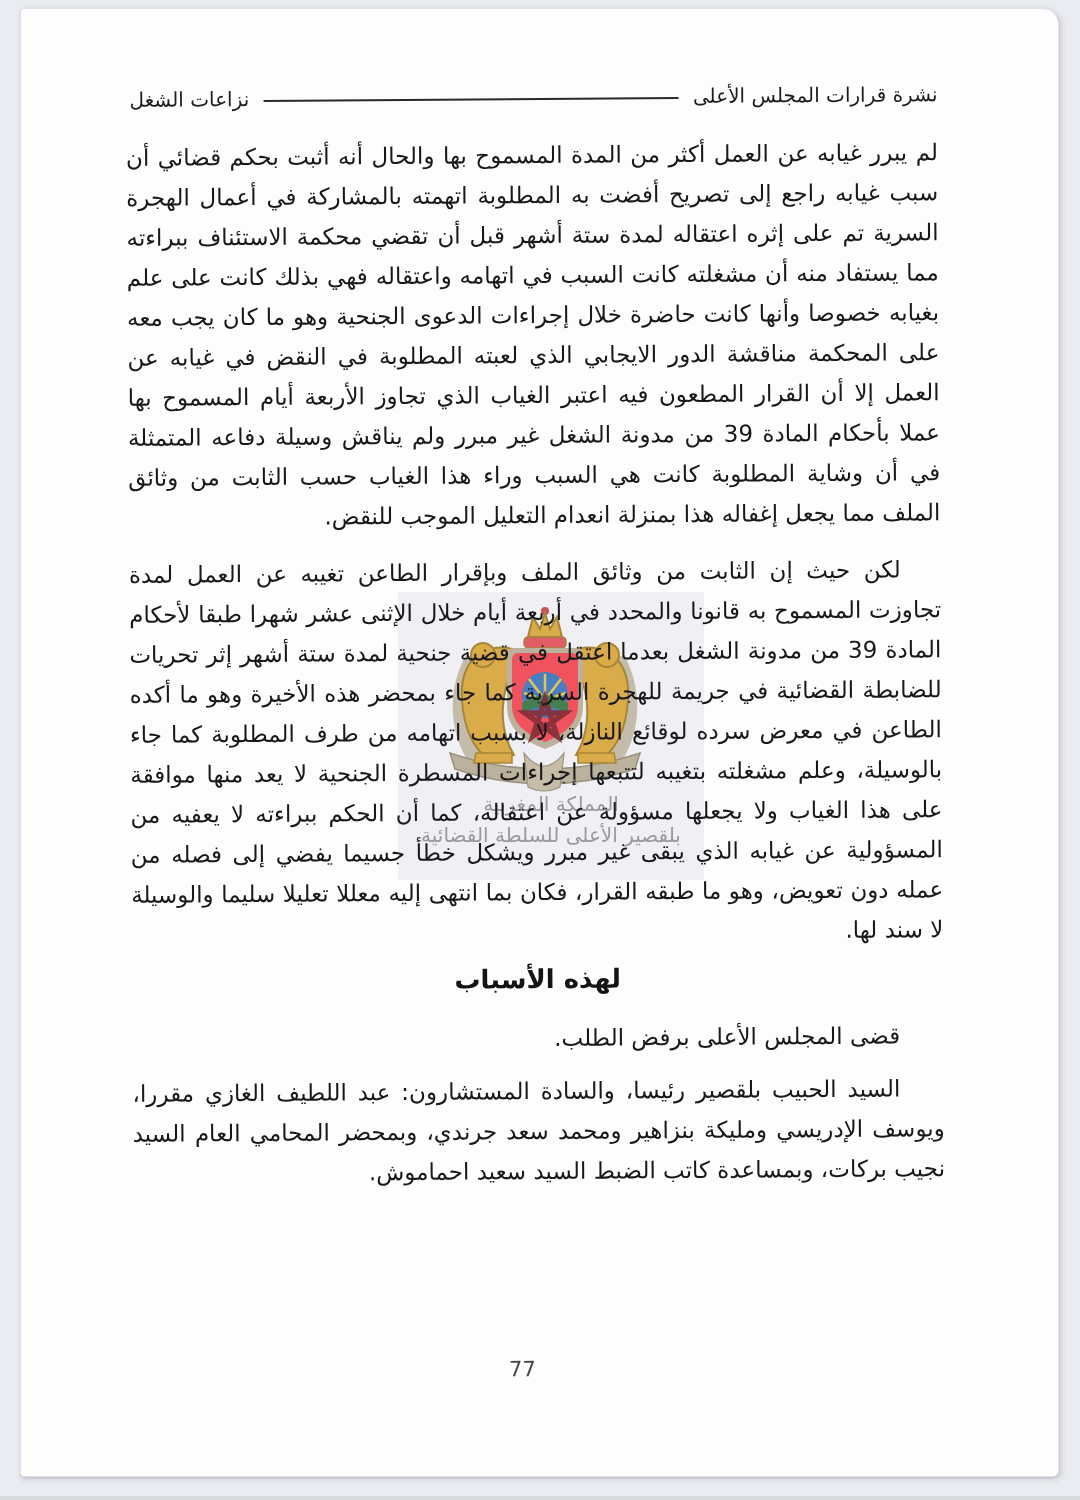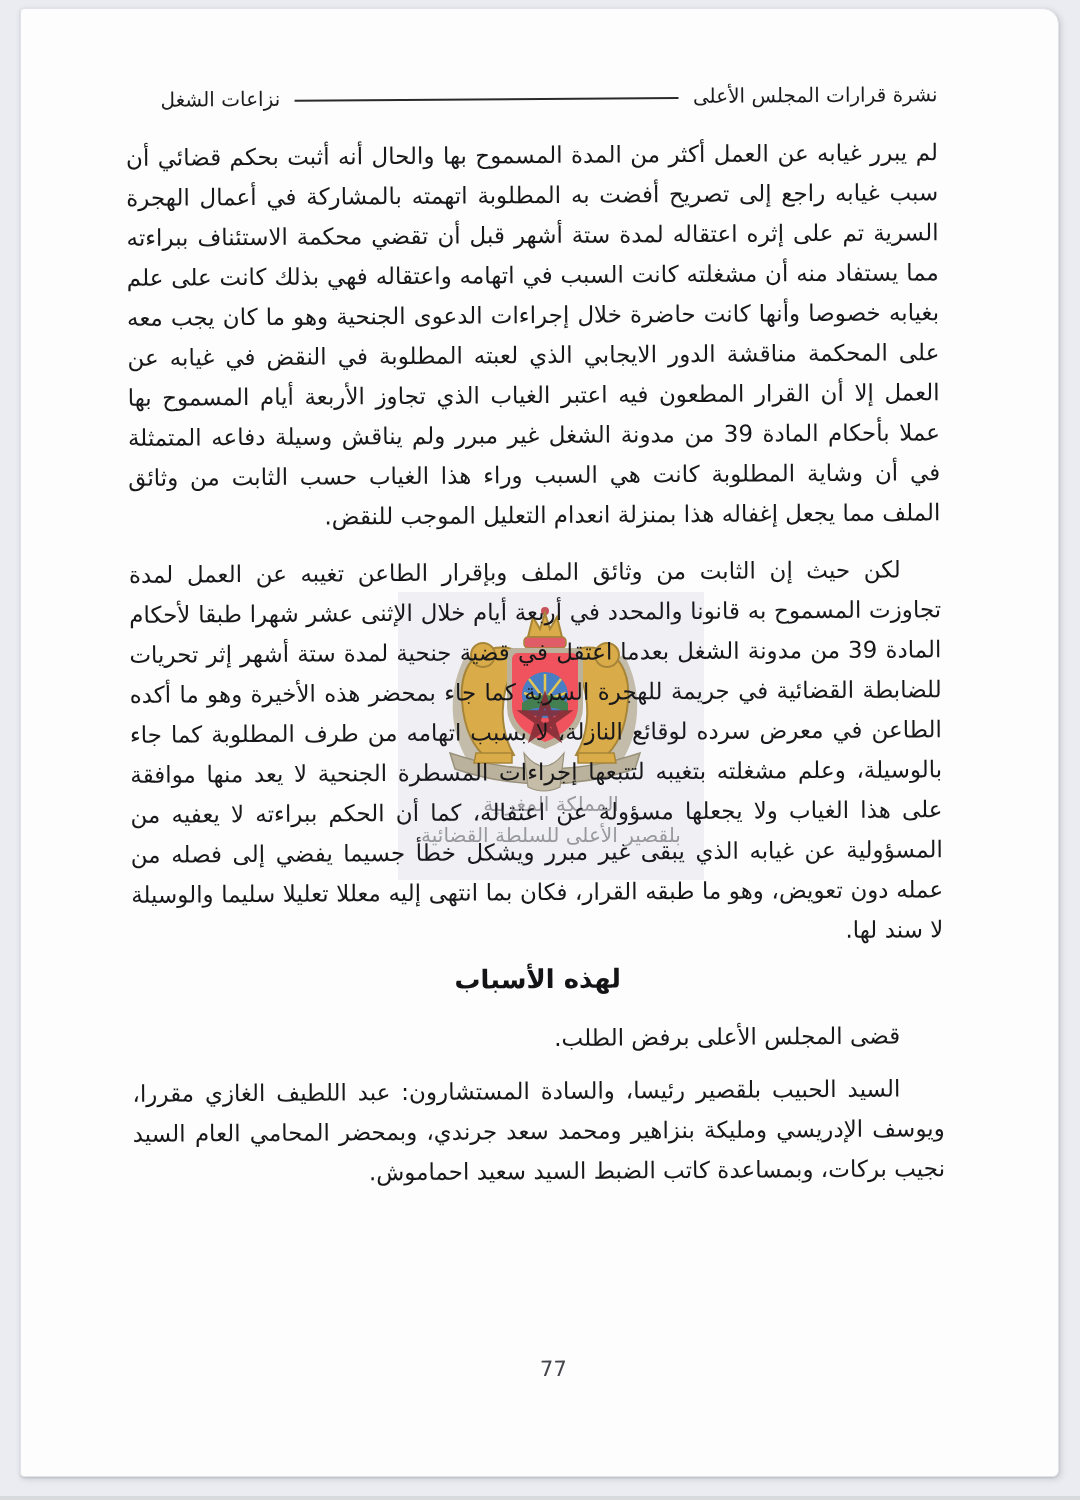--- a/index.html
+++ b/index.html
@@ -57,21 +57,21 @@
     transform: rotate(-0.4deg);
     transform-origin: 50% 40%;
     color: #18181a;
   }
   .page-header {
     display: flex; align-items: center; gap: 14px;
     direction: ltr;
     font-size: 20px; color: #1c1c1e;
   }
   .page-header .label { white-space: nowrap; }
-  .page-header .label.left { margin-left: 35px; }
+  .page-header .label.left { margin-left: 4px; }
   .header-rule { flex: 1; height: 2px; background: #2a2a2c; margin-top: 4px; }
 
   p {
     margin: 0;
     direction: rtl;
     text-align: justify;
     text-align-last: right;
     font-size: 23px;
     line-height: 40px;
   }
@@ -83,21 +83,21 @@
     text-align: center;
     font-size: 26px;
     font-weight: bold;
     color: #141416;
   }
   .p-decision { margin-top: 24px; text-indent: 44px; text-align: right; }
   .p-panel    { margin-top: 13px; text-indent: 44px; }
 
   .page-number {
     position: absolute;
-    left: 477px; top: 1348px; width: 100px;
+    left: 446px; top: 1348px; width: 100px;
     text-align: center;
     font-size: 21px;
     color: #44464c;
   }
 </style>
 </head>
 <body>
 
 <div class="viewport">
 

